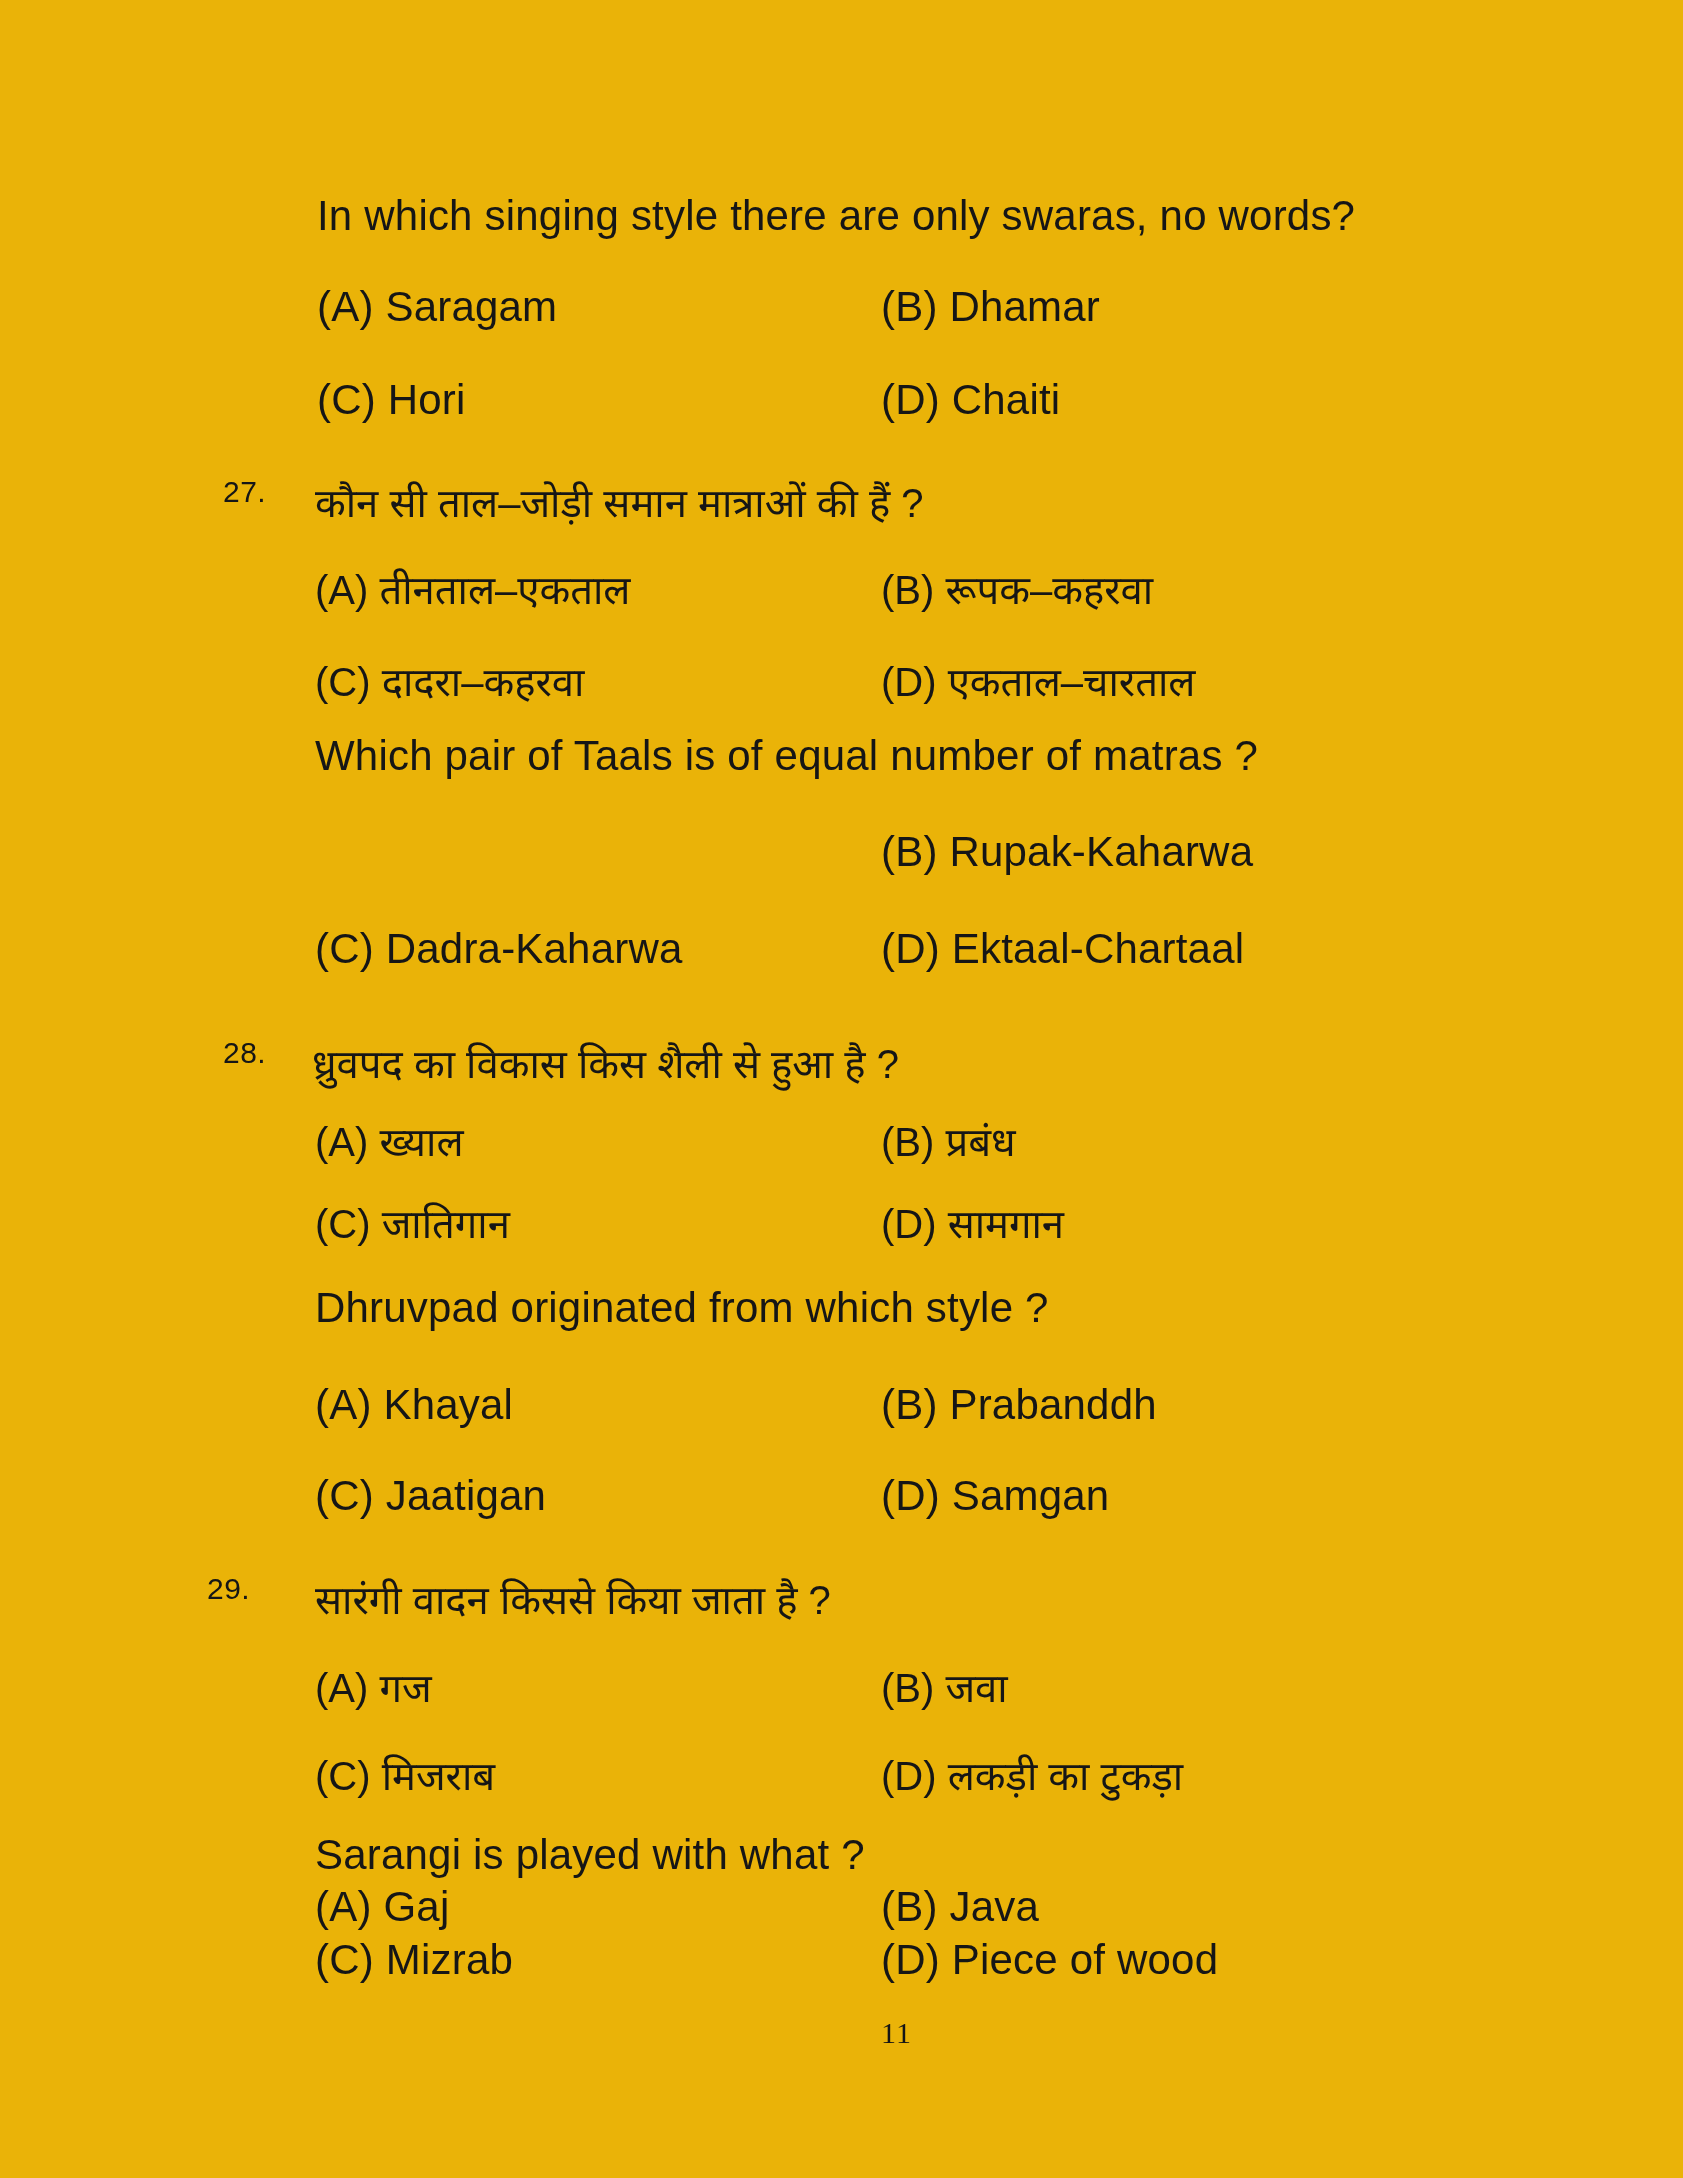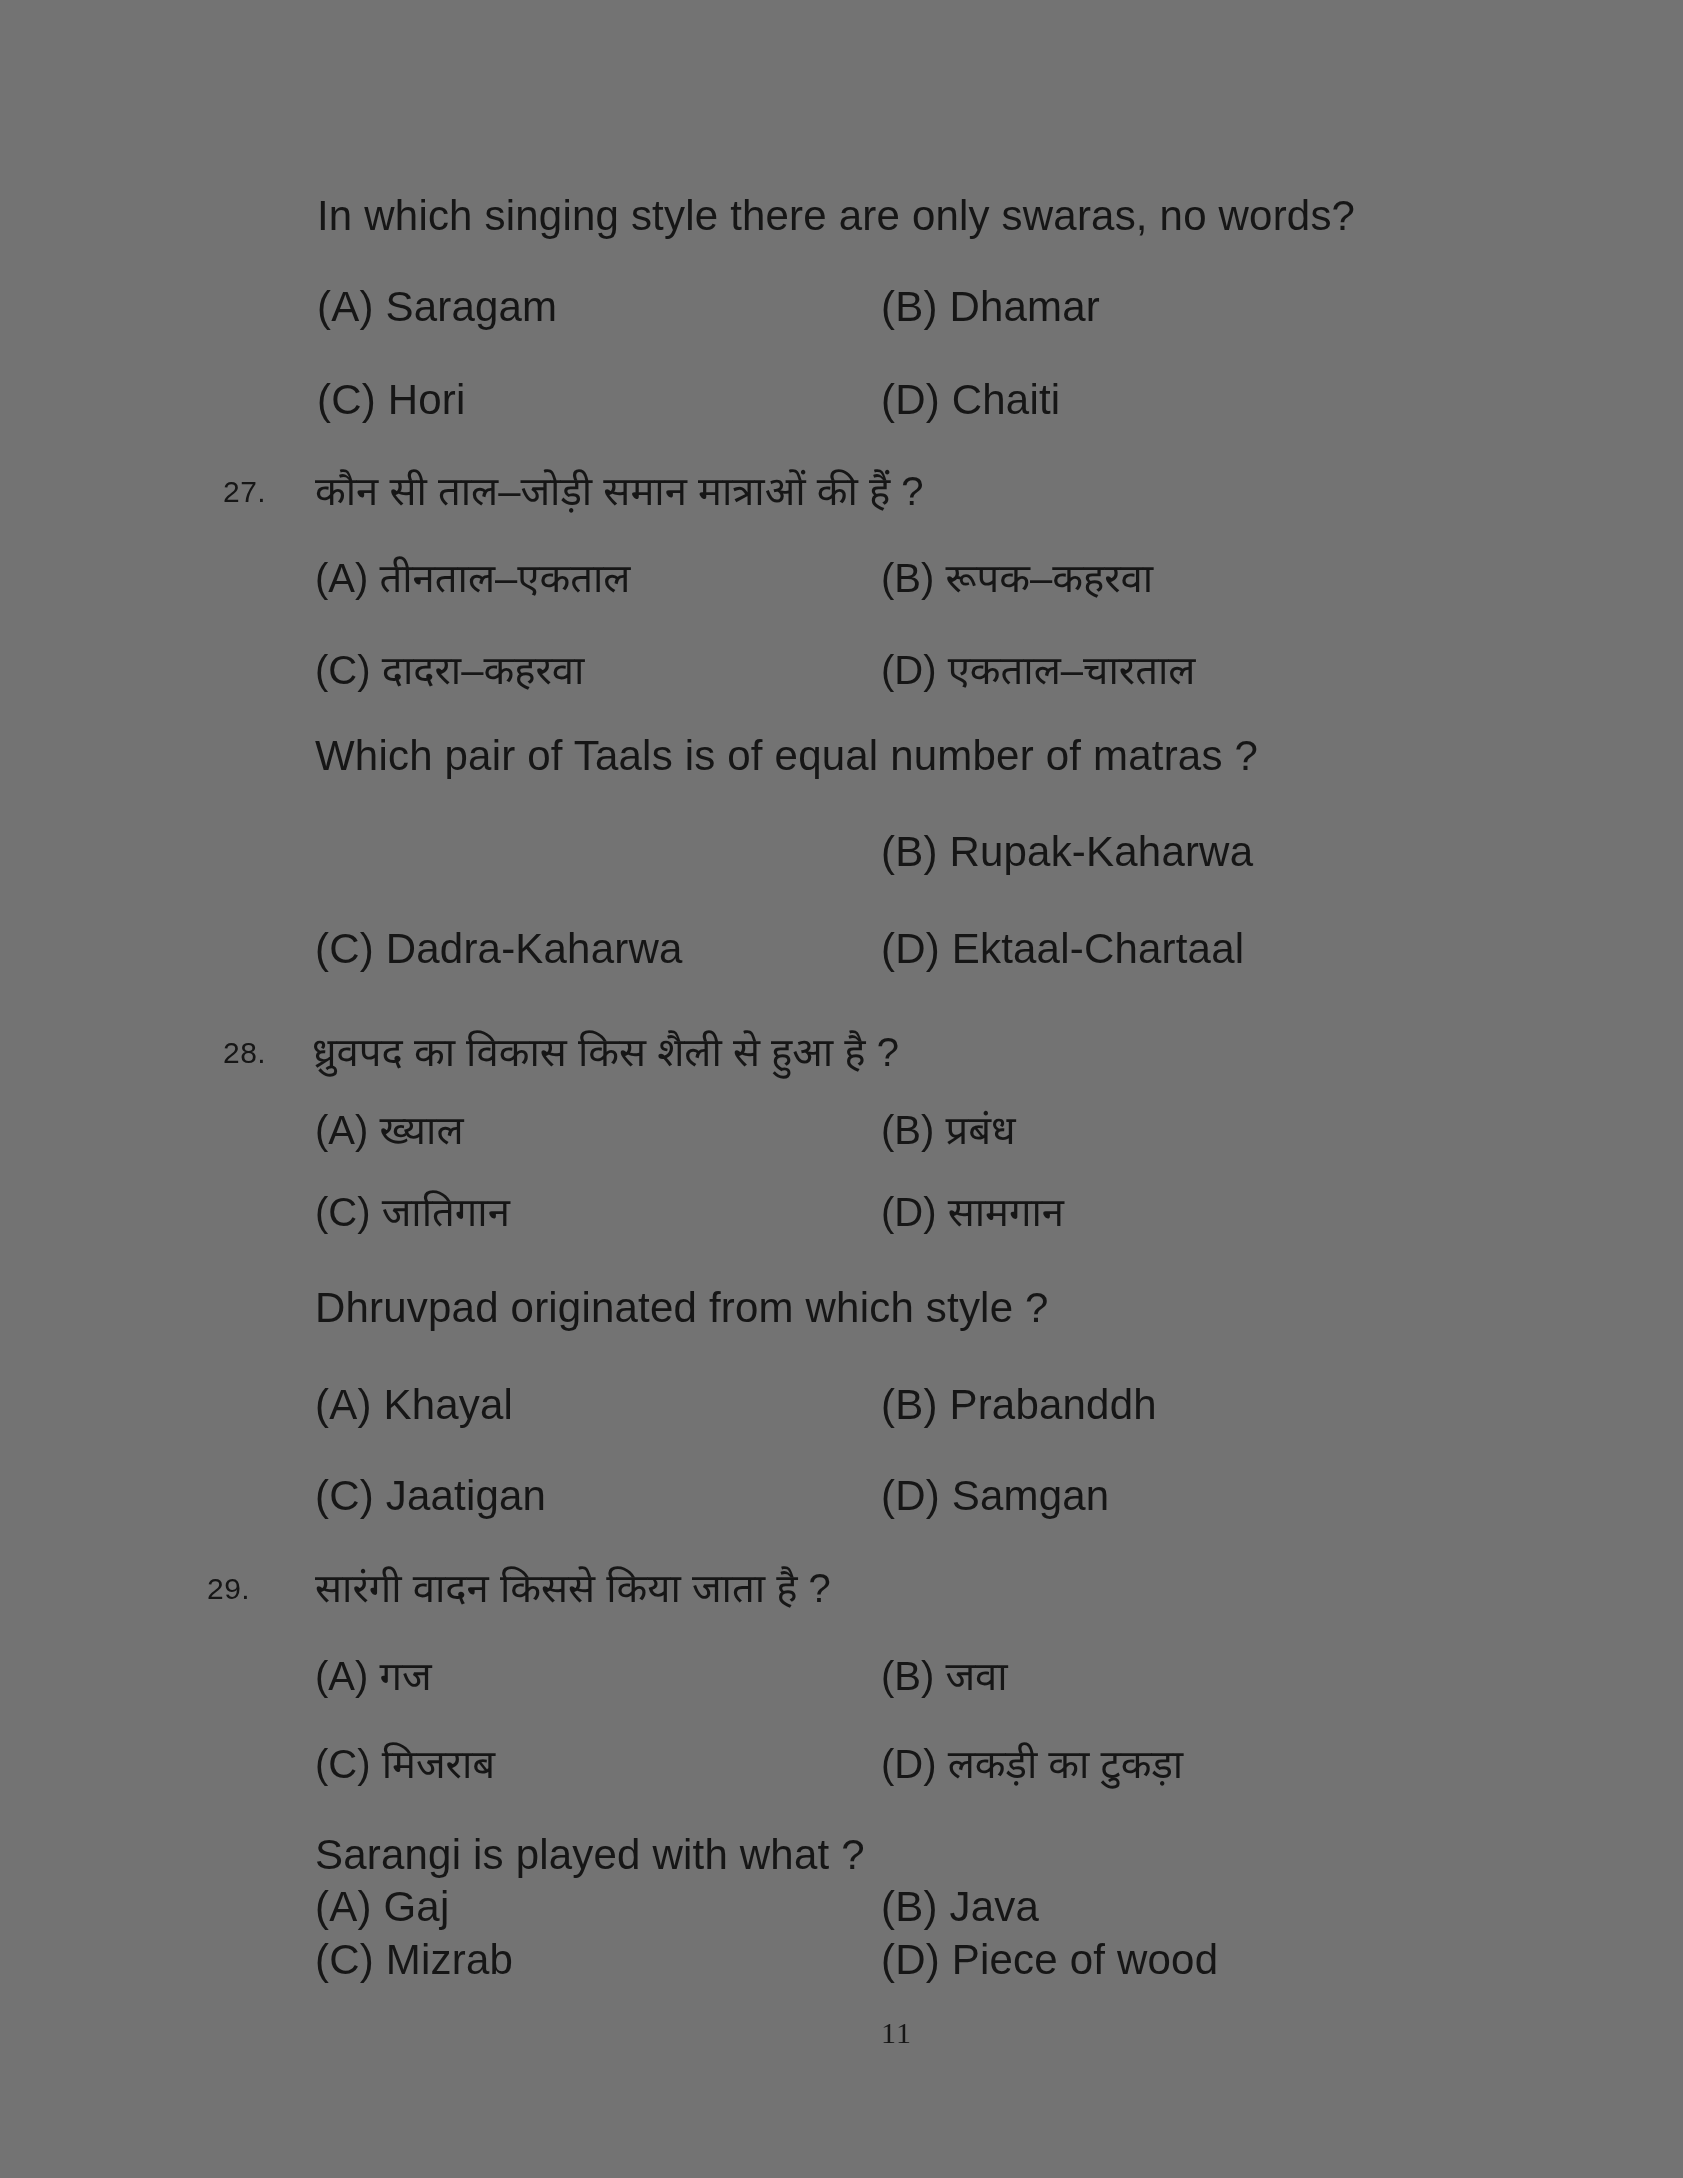--- a/index.html
+++ b/index.html
@@ -1,28 +1,28 @@
 <!DOCTYPE html>
 <html><head>
 <meta charset="utf-8">
 <style>
   * { margin: 0; padding: 0; box-sizing: border-box; }
   html, body { background: #ffffff; }
   .page {
     position: relative;
     width: 1683px;
     height: 2178px;
-    background: #737373;
+    background: #eab308;
     color: #161616;
     font-family: "Liberation Sans", "DejaVu Sans", sans-serif;
     overflow: hidden;
   }
   .row { position: absolute; white-space: nowrap; }
   .en  { font-size: 42px; line-height: 51px; letter-spacing: 0.2px; }
-  .hi  { font-size: 40px; line-height: 55px; }
+  .hi  { font-size: 40px; line-height: 55px; margin-top: 12px; }
   .qnum { font-size: 30px; line-height: 36px; letter-spacing: 0.5px; }
   .pagenum {
     font-family: "Liberation Serif", "DejaVu Serif", serif;
     font-size: 30px; line-height: 46px; letter-spacing: 1px;
   }
 </style>
 </head>
 <body>
 
 <div class="page">

